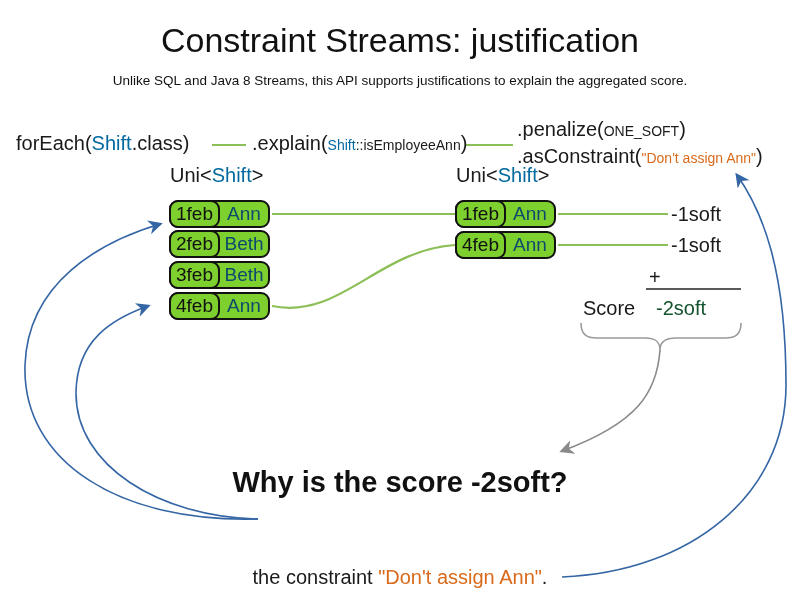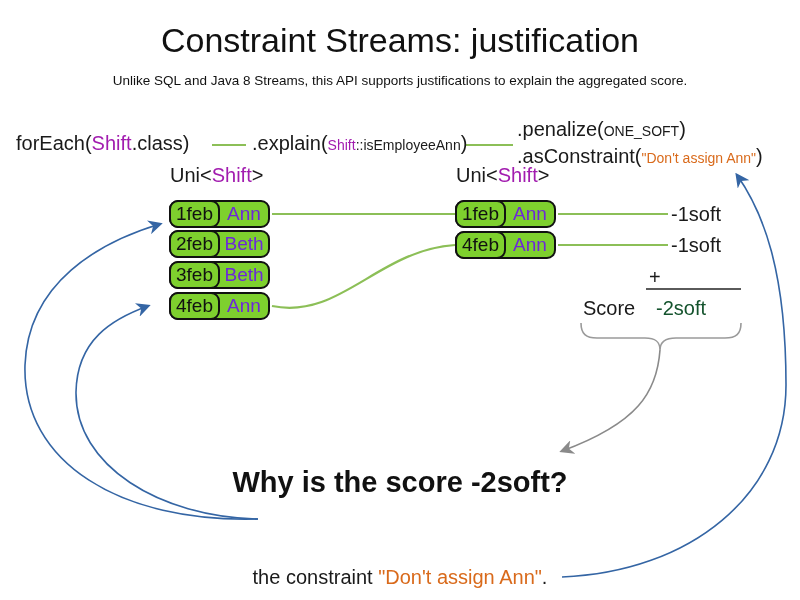--- a/index.html
+++ b/index.html
@@ -6,30 +6,30 @@
   .slide{
     position:relative;width:800px;height:600px;overflow:hidden;background:#fff;
     font-family:"Liberation Sans","DejaVu Sans",sans-serif;color:#1a1a1a;
   }
   .overlay{position:absolute;left:0;top:0;z-index:0;}
   .txt{position:absolute;z-index:2;white-space:nowrap;}
   .title{left:0;top:21px;width:800px;text-align:center;font-size:34px;font-weight:400;color:#111;}
   .subtitle{left:0;top:73px;width:800px;text-align:center;font-size:13.5px;color:#111;}
   .code{font-size:20px;color:#1a1a1a;}
   .code .sm{font-size:14px;}
-  .green{color:#a21caf;}
+  .green{color:#0369a1;}
   .orange{color:#d96a1b;}
   .uni{font-size:20px;}
   .cell-row{position:absolute;z-index:2;width:101px;height:28px;box-sizing:border-box;
     background:#7ed02e;border:2px solid #111;border-radius:9px;}
   .date-cell{position:absolute;left:-2px;top:-2px;width:51px;height:28px;box-sizing:border-box;
     background:#7ed02e;border:2px solid #111;border-radius:9px;
     display:flex;align-items:center;justify-content:center;font-size:19px;color:#111;}
   .name-cell{position:absolute;left:49px;right:0;top:0;bottom:0;
-    display:flex;align-items:center;justify-content:center;font-size:19px;color:#6d28d9;}
+    display:flex;align-items:center;justify-content:center;font-size:19px;color:#0c4a6e;}
   .penalty{font-size:20px;color:#1a1a1a;}
   .plus{font-size:20px;color:#1a1a1a;}
   .score-word{font-size:20px;color:#1a1a1a;}
   .total{font-size:20px;color:#14532d;}
   .why{left:0;top:466px;width:800px;text-align:center;font-size:29px;font-weight:700;color:#111;}
   .expl{left:0;width:800px;text-align:center;font-size:20px;color:#1a1a1a;}
 </style>
 </head>
 <body>
 

